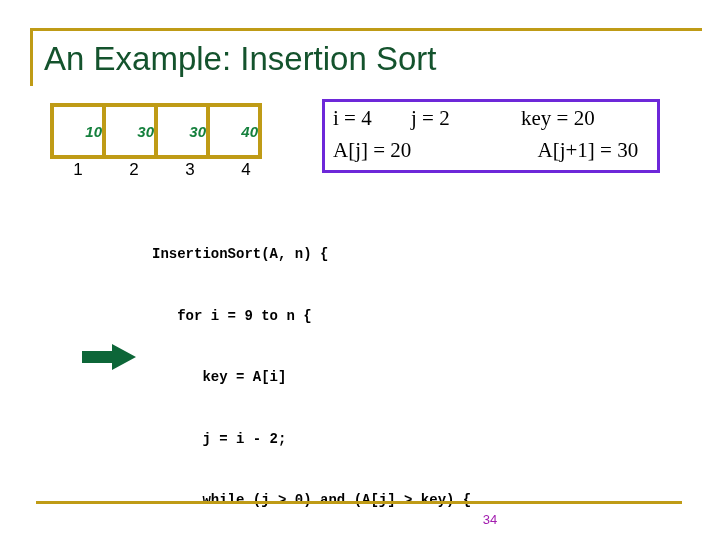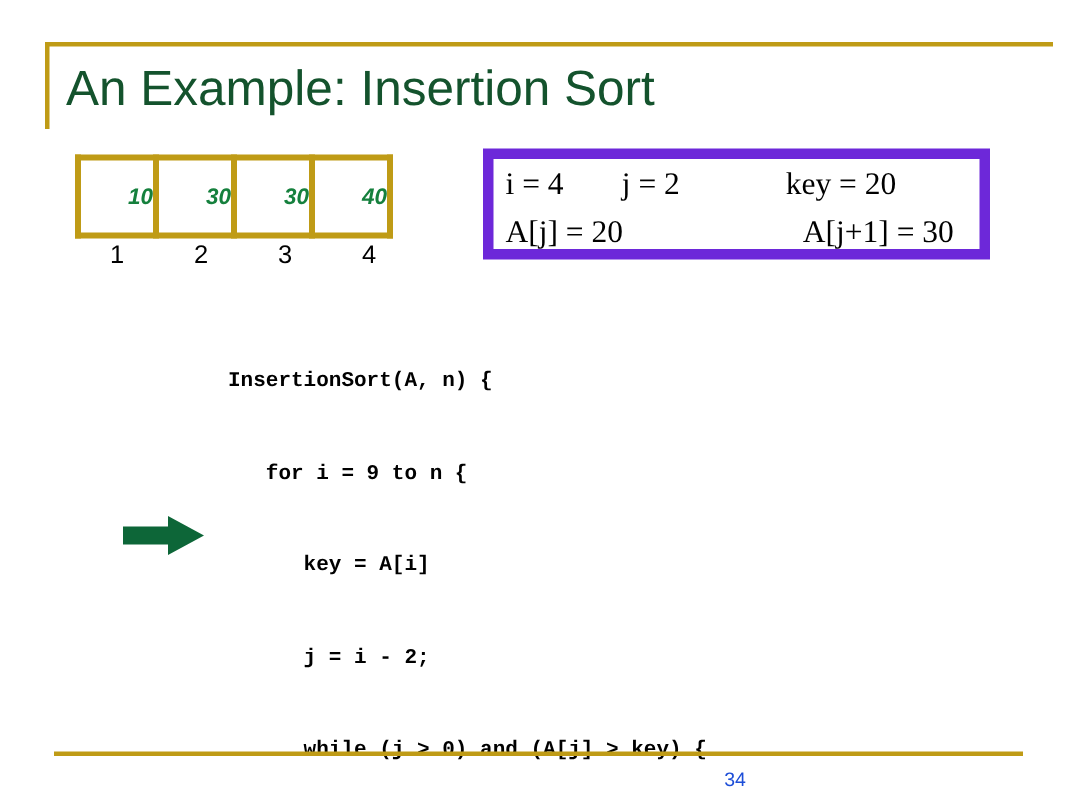--- a/index.html
+++ b/index.html
@@ -90,21 +90,21 @@
     font-family: "Liberation Sans", sans-serif;
   }
 
   
   #var-box {
     position: absolute;
     left: 322px;
     top: 99px;
     width: 338px;
     height: 74px;
-    border: 7px solid #6d28d9;
+    border: 3px solid #6d28d9;
     box-sizing: border-box;
     font-family: "Liberation Serif", serif;
     font-size: 21px;
     color: #000000;
     padding: 4px 0 0 8px;
     box-sizing: border-box;
   }
   .var-line {
     display: flex;
     align-items: baseline;
@@ -152,21 +152,21 @@
     height: 3px;
     background: #bf9b16;
   }
   #page-number {
     position: absolute;
     left: 0;
     top: 512px;
     width: 644px;
     text-align: center;
     font-size: 13px;
-    color: #1d4ed8;
+    color: #a21caf;
     font-family: "Liberation Sans", sans-serif;
   }
   #page-number span { position: relative; left: 168px; }
 </style>
 </head>
 <body>
 
 <div id="slide">
 
   <div class="rule-top-h"></div>

